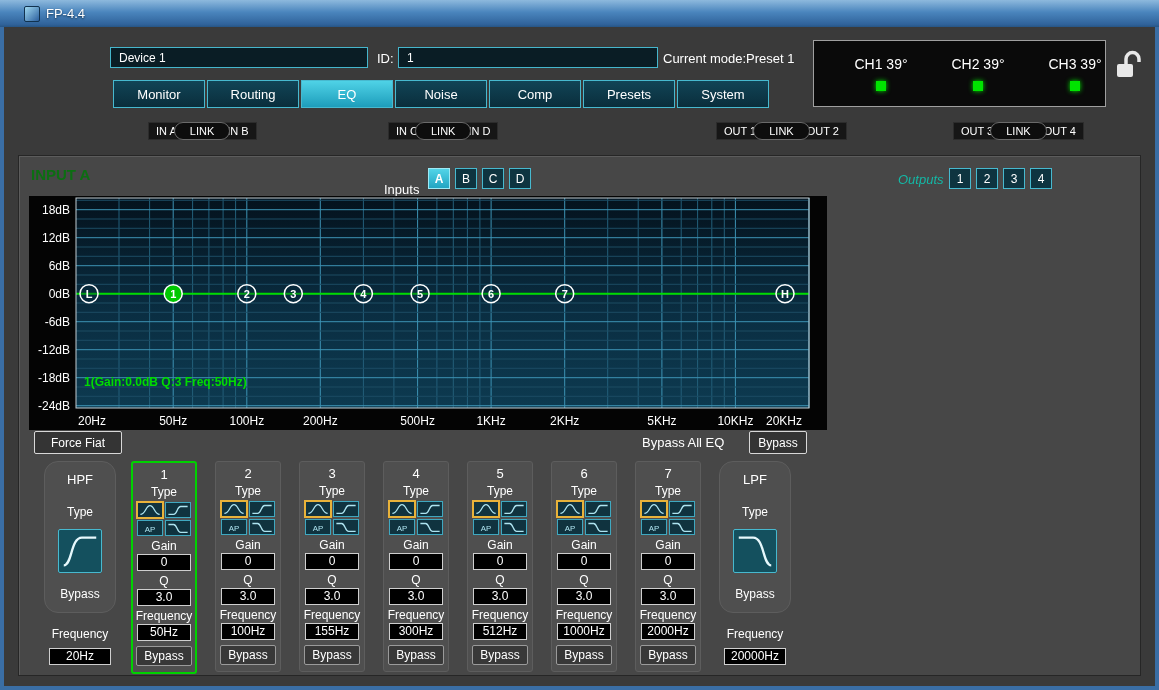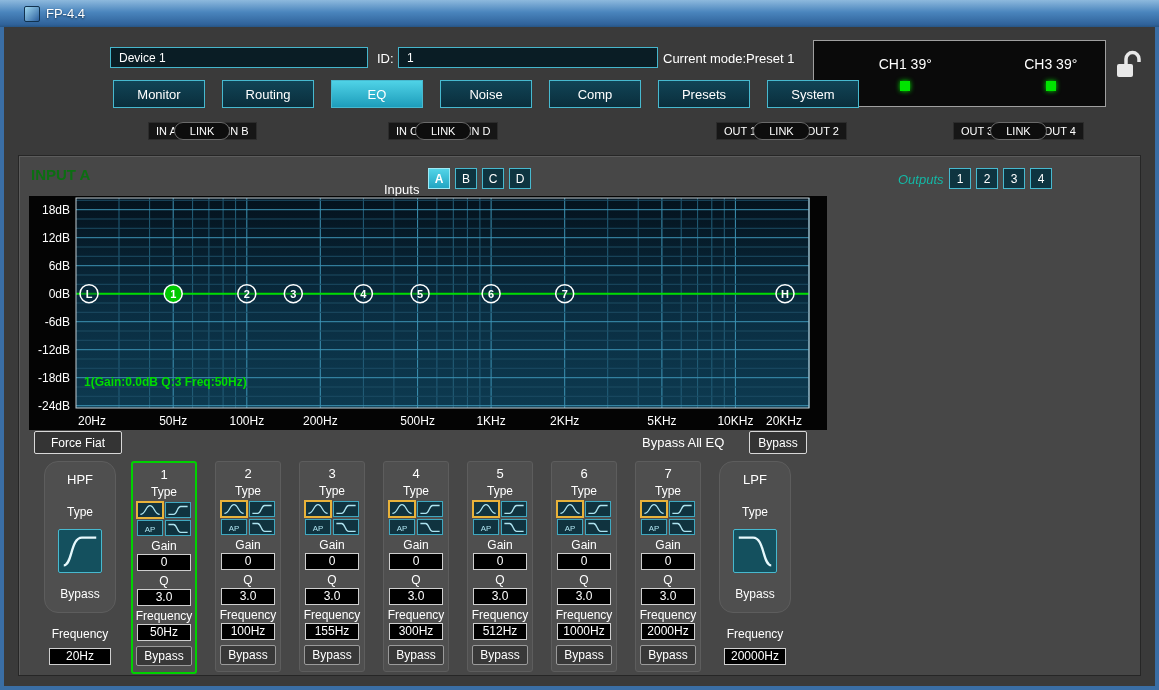--- a/index.html
+++ b/index.html
@@ -32,21 +32,21 @@
 
   
   .ch-panel { position:absolute; left:813px; top:40px; width:293px; height:67px;
     background:#0a0a0a; border:1px solid #9f9f9f; display:flex; }
   .ch-cell { flex:1; display:flex; flex-direction:column; align-items:center; justify-content:center; gap:9px;padding-left:37px; }
   .ch-label { color:#fff; font-size:14px; }
   .ch-led { width:10px; height:10px; background:#00e400; box-shadow:0 0 5px #00e400; }
   .lock-wrap { position:absolute; left:1114px; top:50px; width:30px; height:32px; cursor:pointer; }
 
   
-  .nav-row { position:absolute; left:113px; top:80px; display:flex; gap:17px; }
+  .nav-row { position:absolute; left:113px; top:80px; display:flex; gap:2px; }
   .nav-btn { width:92px; height:28px; background:linear-gradient(#114456,#0a2e3c);
     border:1px solid #47b9cf; color:#fff; font-size:13px; font-family:inherit; cursor:pointer; }
   .nav-btn.active { background:linear-gradient(#4fd2e6,#1d9db bb); background:linear-gradient(#4fd2e6,#1d9dbb); }
 
   
   .link-group { position:absolute; top:122px; display:flex; align-items:center; }
   .link-badge { background:#161616; color:#fff; font-size:11px; padding:2px 7px; border:1px solid #2c2c2c; z-index:1; }
   .link-pill { background:#0d0d0d; color:#fff; font-size:11px; padding:2px 15px; border:1px solid #6a6a6a;
     border-radius:10px; margin:0 -11px; z-index:2; position:relative; cursor:pointer; }
 
@@ -110,20 +110,24 @@
   <div class="close-btn">✕</div>
 
   <input class="field device-field" value="Device 1" style="">
   <span class="lbl id-label">ID:</span>
   <input class="field id-field" value="1" style="">
   <span class="lbl mode-label">Current mode:Preset 1</span>
 
   <div class="ch-panel">
     <div class="ch-cell">
       <span class="ch-label">CH1 39°</span>
+      <span class="ch-led"></span>
+    </div>
+    <div class="ch-cell">
+      <span class="ch-label">CH2 39°</span>
       <span class="ch-led"></span>
     </div>
     <div class="ch-cell">
       <span class="ch-label">CH3 39°</span>
       <span class="ch-led"></span>
     </div>
   </div>
   <div class="lock-wrap">
     <svg width="30" height="32" viewBox="0 0 30 32">
       <path d="M12 14 v-5 a6.5 6.5 0 0 1 13 0 v3" fill="none" stroke="#e8e8e8" stroke-width="3.5"></path>

